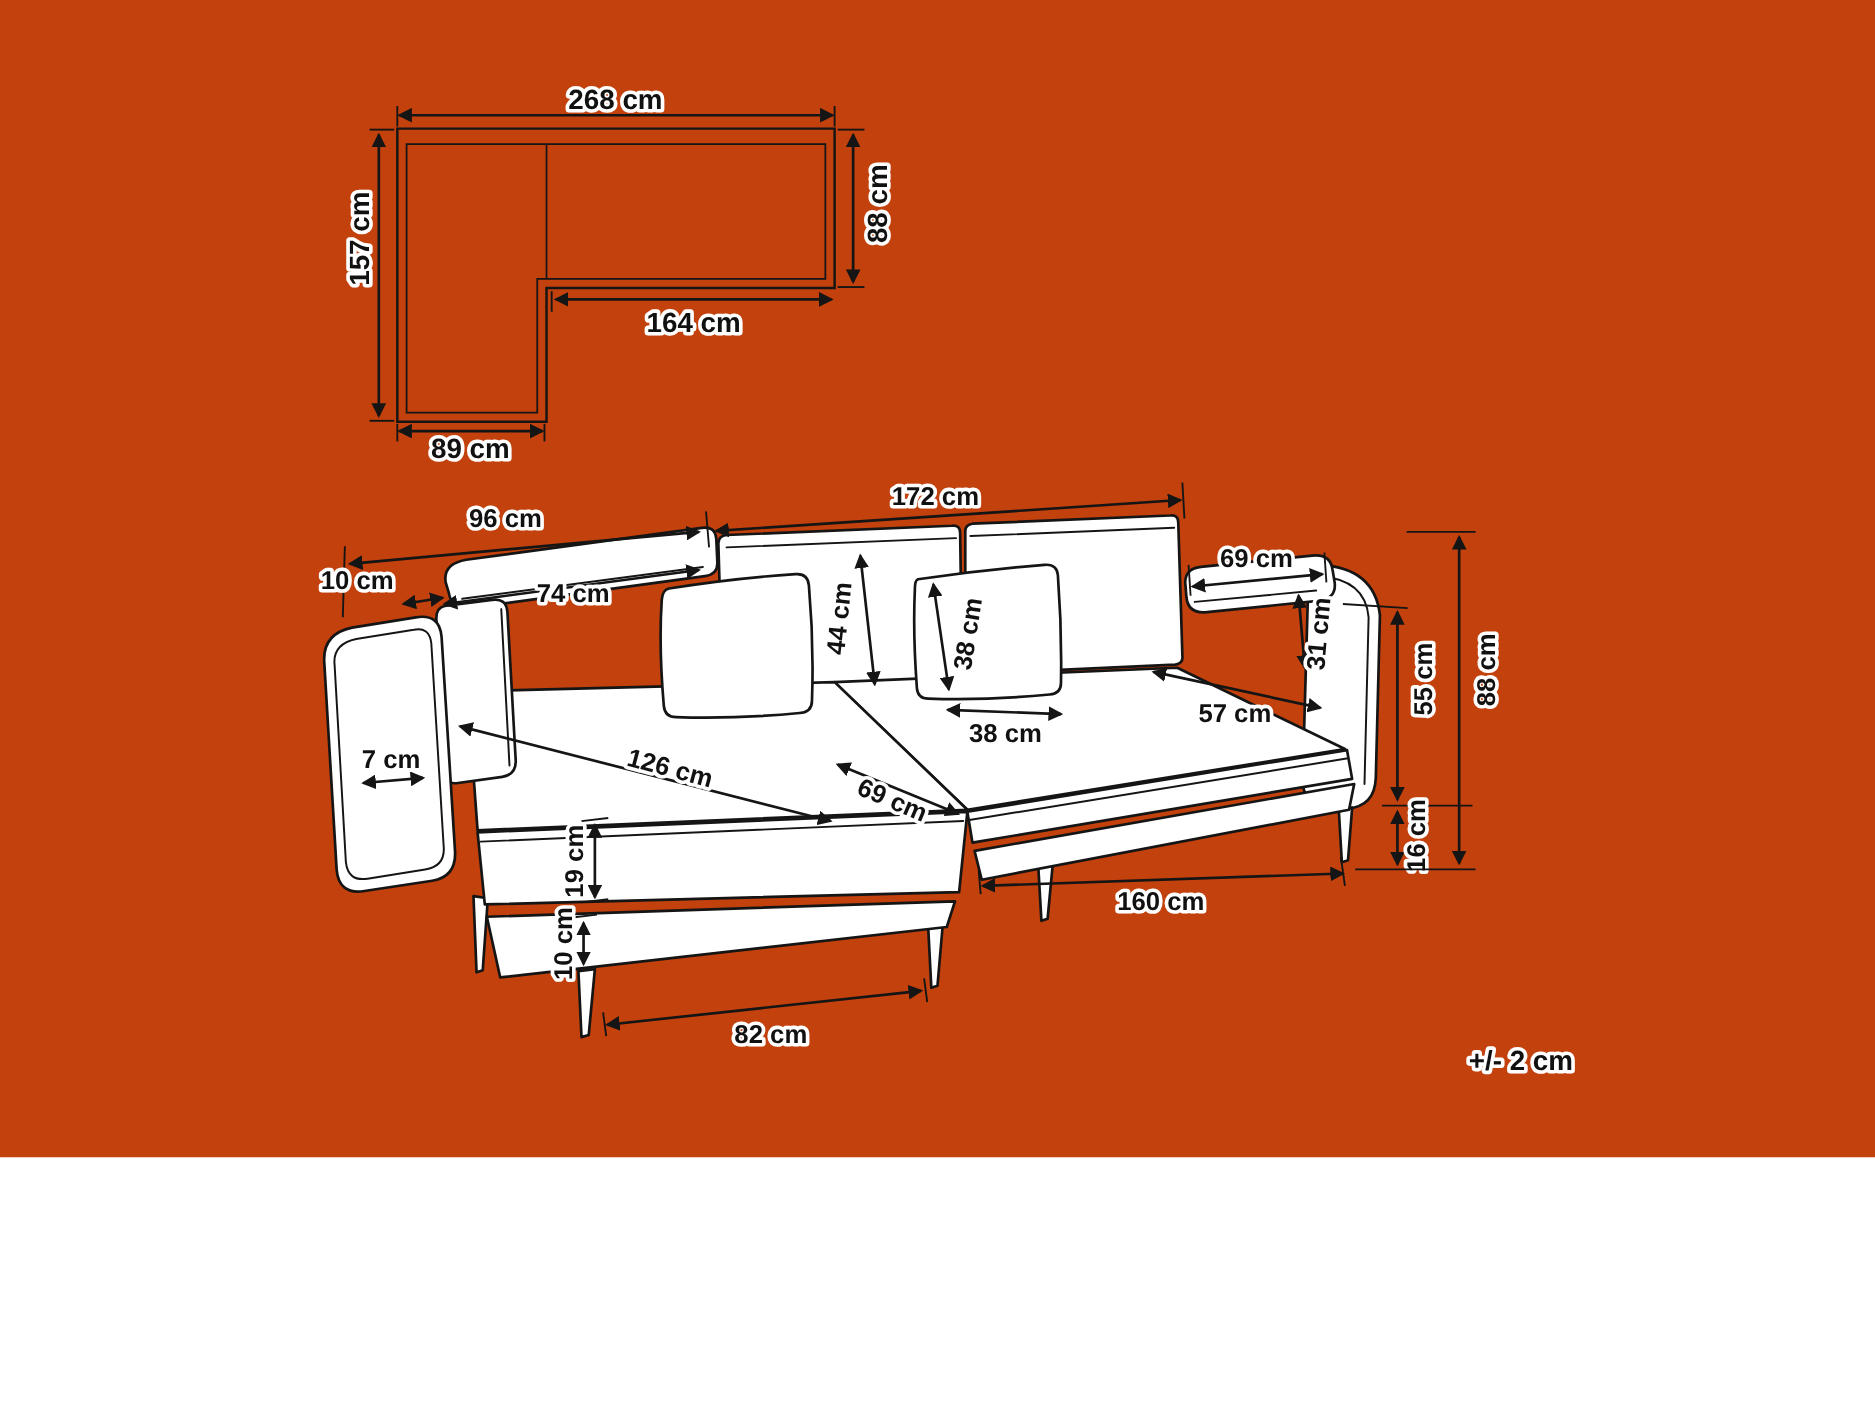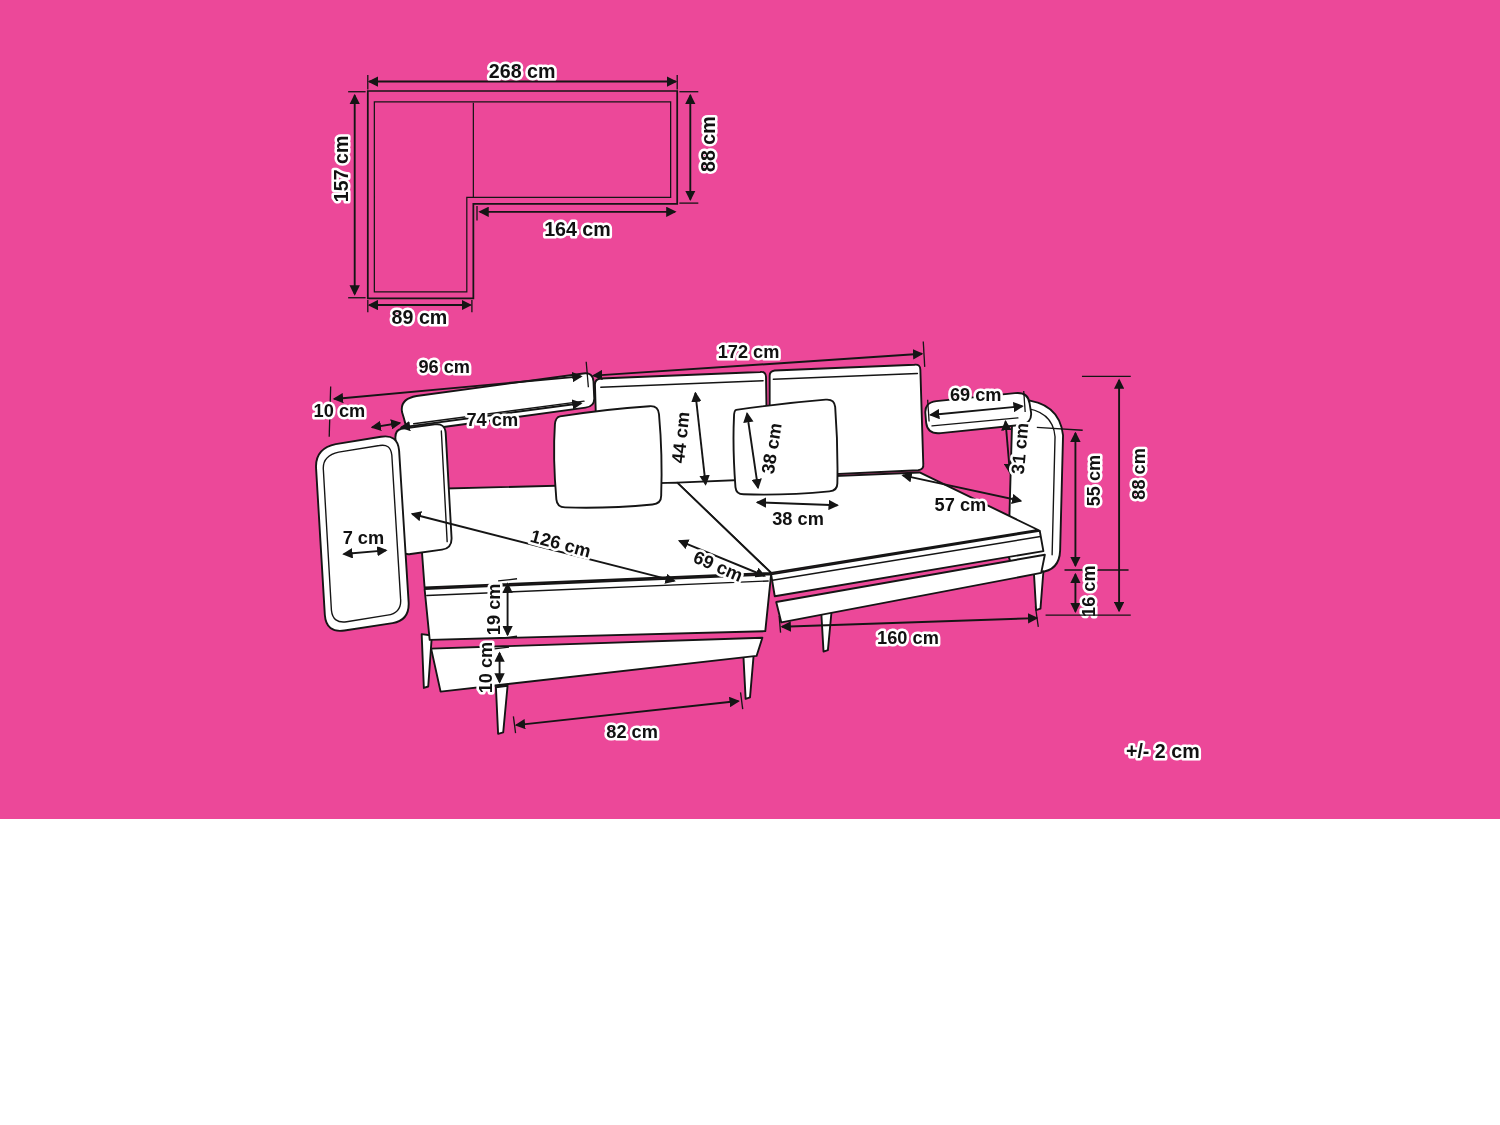--- a/index.html
+++ b/index.html
@@ -1,16 +1,16 @@
 <!DOCTYPE html>
 <html><head>
 <meta charset="utf-8">
 <style>
   html,body{margin:0;padding:0;background:#ffffff;}
-  .stage{position:relative;width:1500px;height:819px;background:#ec4899;overflow:hidden;}
+  .stage{position:relative;width:1500px;height:926px;background:#c2410c;overflow:hidden;}
   svg{display:block;width:100%;height:100%;}
   .outline{fill:#ffffff;stroke:#151515;stroke-width:2.6;stroke-linejoin:round;stroke-linecap:round;}
   .contour{fill:none;stroke:#151515;stroke-width:1.9;stroke-linejoin:round;stroke-linecap:round;}
   .plan{fill:none;stroke:#151515;stroke-width:2.4;stroke-linejoin:miter;}
   .plan-inner{fill:none;stroke:#151515;stroke-width:1.7;}
   .dim-line{stroke:#151515;stroke-width:2.6;fill:none;}
   .tick{stroke:#151515;stroke-width:1.8;fill:none;}
   .dim{font-family:"Liberation Sans","DejaVu Sans",sans-serif;font-weight:bold;font-size:25px;
        fill:#111;text-anchor:middle;dominant-baseline:central;
        paint-order:stroke;stroke:#ffffff;stroke-width:7px;stroke-linejoin:round;}

